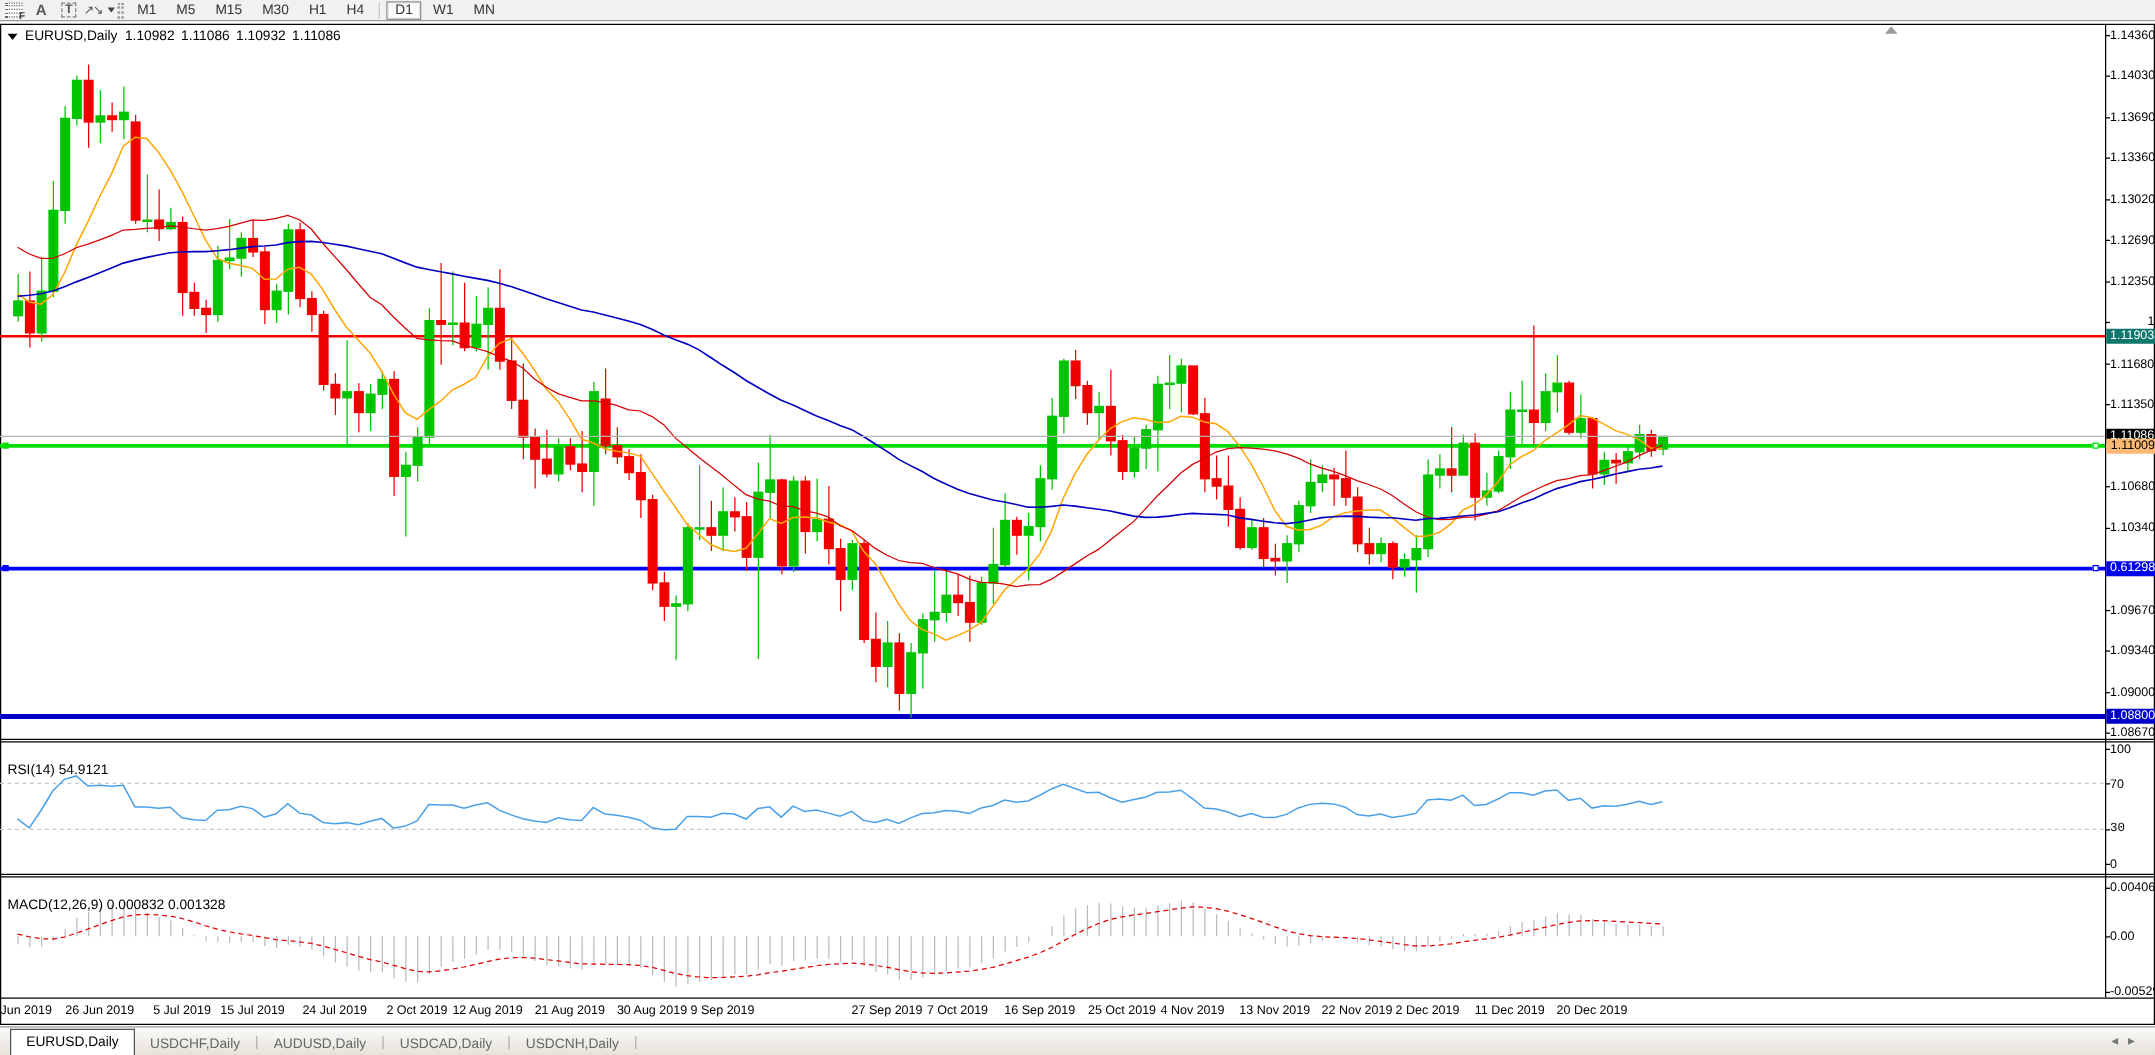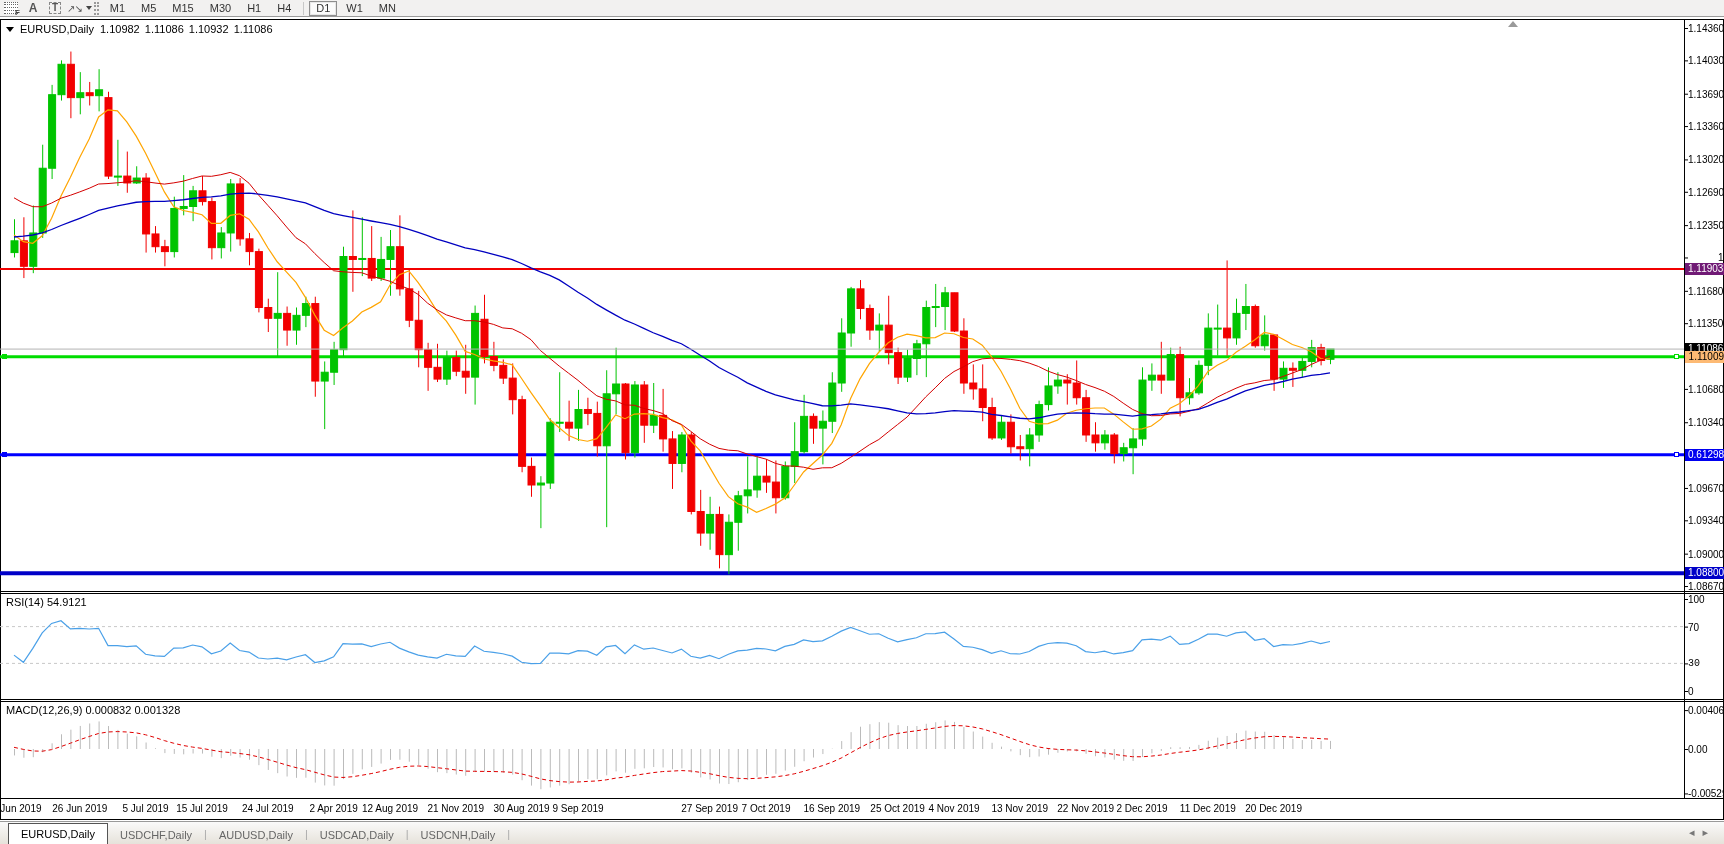--- a/index.html
+++ b/index.html
@@ -20,21 +20,21 @@
   .tfbtn{height:15px;padding:0 6px;display:flex;align-items:center;justify-content:center;color:#333;border:1px solid transparent;margin:0 1px;}
   .tfbtn.active{background:#fbfbfb;border:1px solid #8e8e8e;box-shadow:inset 0 0 0 1px #e8e8e8;}
   .tbsep{width:1px;height:13px;background:#c8c8c8;margin:0 4px;}
   
   #chartwin{position:absolute;left:0;top:19px;width:1724px;height:801px;background:#fff;border:1px solid #000;}
   #plot{position:absolute;left:0;top:19px;width:1724px;height:801px;}
   #overlays{position:absolute;left:0;top:0;width:1724px;height:844px;pointer-events:none;}
   .axlabel{position:absolute;left:1688px;width:36px;font-size:10px;color:#000;line-height:11px;}
   .badge{position:absolute;left:1685px;width:39px;height:12px;font-size:10px;line-height:12px;padding-left:3px;color:#fff;}
   .datelabel{position:absolute;font-size:10px;color:#000;transform:translateX(-50%);white-space:nowrap;}
-  .panelabel{position:absolute;font-size:11px;color:#000;white-space:nowrap;}
+  .panelabel{position:absolute;font-size:11px;color:#000;white-space:nowrap;margin-top:14px;}
   #title{position:absolute;left:6px;top:23px;font-size:11px;color:#000;display:flex;align-items:center;gap:6px;}
   #title .tri{width:0;height:0;border-left:4px solid transparent;border-right:4px solid transparent;border-top:5px solid #000;}
   .handle{position:absolute;width:5px;height:5px;}
   #shiftmark{position:absolute;left:1508px;top:21px;width:0;height:0;border-left:5px solid transparent;border-right:5px solid transparent;border-bottom:6px solid #9a9a9a;}
   
   #tabbar{position:absolute;left:0;top:821px;width:1724px;height:23px;background:linear-gradient(#fafafa,#e6e2da);border-top:1px solid #9a9a9a;display:flex;align-items:flex-end;font-size:11px;color:#666;}
   .tab{height:19px;display:flex;align-items:center;padding:0 12px;white-space:nowrap;}
   .tab.active{background:#fff;border:1px solid #555;border-bottom:none;height:21px;color:#000;margin-left:8px;}
   .tabsep{color:#aaa;align-self:center;margin-top:2px;}
   #tabscroll{position:absolute;right:8px;top:826px;font-size:11px;color:#777;letter-spacing:8px;}
@@ -581,42 +581,42 @@
       <div class="axlabel" style="top: 658.4px; font-family: Liberation Mono, monospace;">30</div>
       <div class="axlabel" style="top: 686px;">0</div>
       <div class="axlabel" style="top: 705.108px;">0.00406</div>
       <div class="axlabel" style="top: 744px;">0.00</div>
       <div class="axlabel" style="top: 788.436px;">-0.00529</div>
       <div class="datelabel" style="left: 14px; top: 803px;">17 Jun 2019</div>
       <div class="datelabel" style="left: 79.8px; top: 803px;">26 Jun 2019</div>
       <div class="datelabel" style="left: 145.6px; top: 803px;">5 Jul 2019</div>
       <div class="datelabel" style="left: 202px; top: 803px;">15 Jul 2019</div>
       <div class="datelabel" style="left: 267.8px; top: 803px;">24 Jul 2019</div>
-      <div class="datelabel" style="left: 333.6px; top: 803px;">2 Apr 2019</div>
+      <div class="datelabel" style="left: 333.6px; top: 803px;">2 Oct 2019</div>
       <div class="datelabel" style="left: 390px; top: 803px;">12 Aug 2019</div>
-      <div class="datelabel" style="left: 455.8px; top: 803px;">21 Nov 2019</div>
+      <div class="datelabel" style="left: 455.8px; top: 803px;">21 Aug 2019</div>
       <div class="datelabel" style="left: 521.6px; top: 803px;">30 Aug 2019</div>
       <div class="datelabel" style="left: 578px; top: 803px;">9 Sep 2019</div>
       <div class="datelabel" style="left: 643.8px; top: 803px; margin-top: 21px;">18 Sep 2019</div>
       <div class="datelabel" style="left: 709.6px; top: 803px;">27 Sep 2019</div>
       <div class="datelabel" style="left: 766px; top: 803px;">7 Oct 2019</div>
       <div class="datelabel" style="left: 831.8px; top: 803px;">16 Sep 2019</div>
       <div class="datelabel" style="left: 897.6px; top: 803px;">25 Oct 2019</div>
       <div class="datelabel" style="left: 954px; top: 803px;">4 Nov 2019</div>
       <div class="datelabel" style="left: 1019.8px; top: 803px;">13 Nov 2019</div>
       <div class="datelabel" style="left: 1085.6px; top: 803px;">22 Nov 2019</div>
       <div class="datelabel" style="left: 1142px; top: 803px;">2 Dec 2019</div>
       <div class="datelabel" style="left: 1207.8px; top: 803px;">11 Dec 2019</div>
       <div class="datelabel" style="left: 1273.6px; top: 803px;">20 Dec 2019</div>
       <div class="handle" style="left: 2px; top: 353.633px; background: rgb(0, 221, 0);"></div>
       <div class="handle" style="left: 1674px; top: 353.633px; background: rgb(255, 255, 255); border: 1px solid rgb(0, 221, 0);"></div>
       <div class="handle" style="left: 2px; top: 451.801px; background: rgb(0, 0, 255);"></div>
       <div class="handle" style="left: 1674px; top: 451.801px; background: rgb(255, 255, 255); border: 1px solid rgb(0, 0, 255);"></div>
       <div class="badge" style="top: 343.081px; background: rgb(0, 0, 0); color: rgb(255, 255, 255); z-index: 2;">1.11086</div>
-      <div class="badge" style="top: 262.958px; background: #701a75; color: rgb(255, 255, 255); z-index: 3;">1.11903</div>
+      <div class="badge" style="top: 262.958px; background: #0f766e; color: rgb(255, 255, 255); z-index: 3;">1.11903</div>
       <div class="badge" style="top: 350.633px; background: #fdba74; color: rgb(0, 0, 0); z-index: 3; text-align: right;">1.11009</div>
       <div class="badge" style="top: 448.801px; background: rgb(0, 0, 240); color: rgb(255, 255, 255); z-index: 3;">0.61298</div>
       <div class="badge" style="top: 567.269px; background: rgb(0, 0, 200); color: rgb(255, 255, 255); z-index: 3;">1.08800</div>
     </div>
 
   <div id="tabbar">
     <div class="tab active">EURUSD,Daily</div>
     <div class="tab">USDCHF,Daily</div>
     <span class="tabsep">|</span>
     <div class="tab">AUDUSD,Daily</div>

